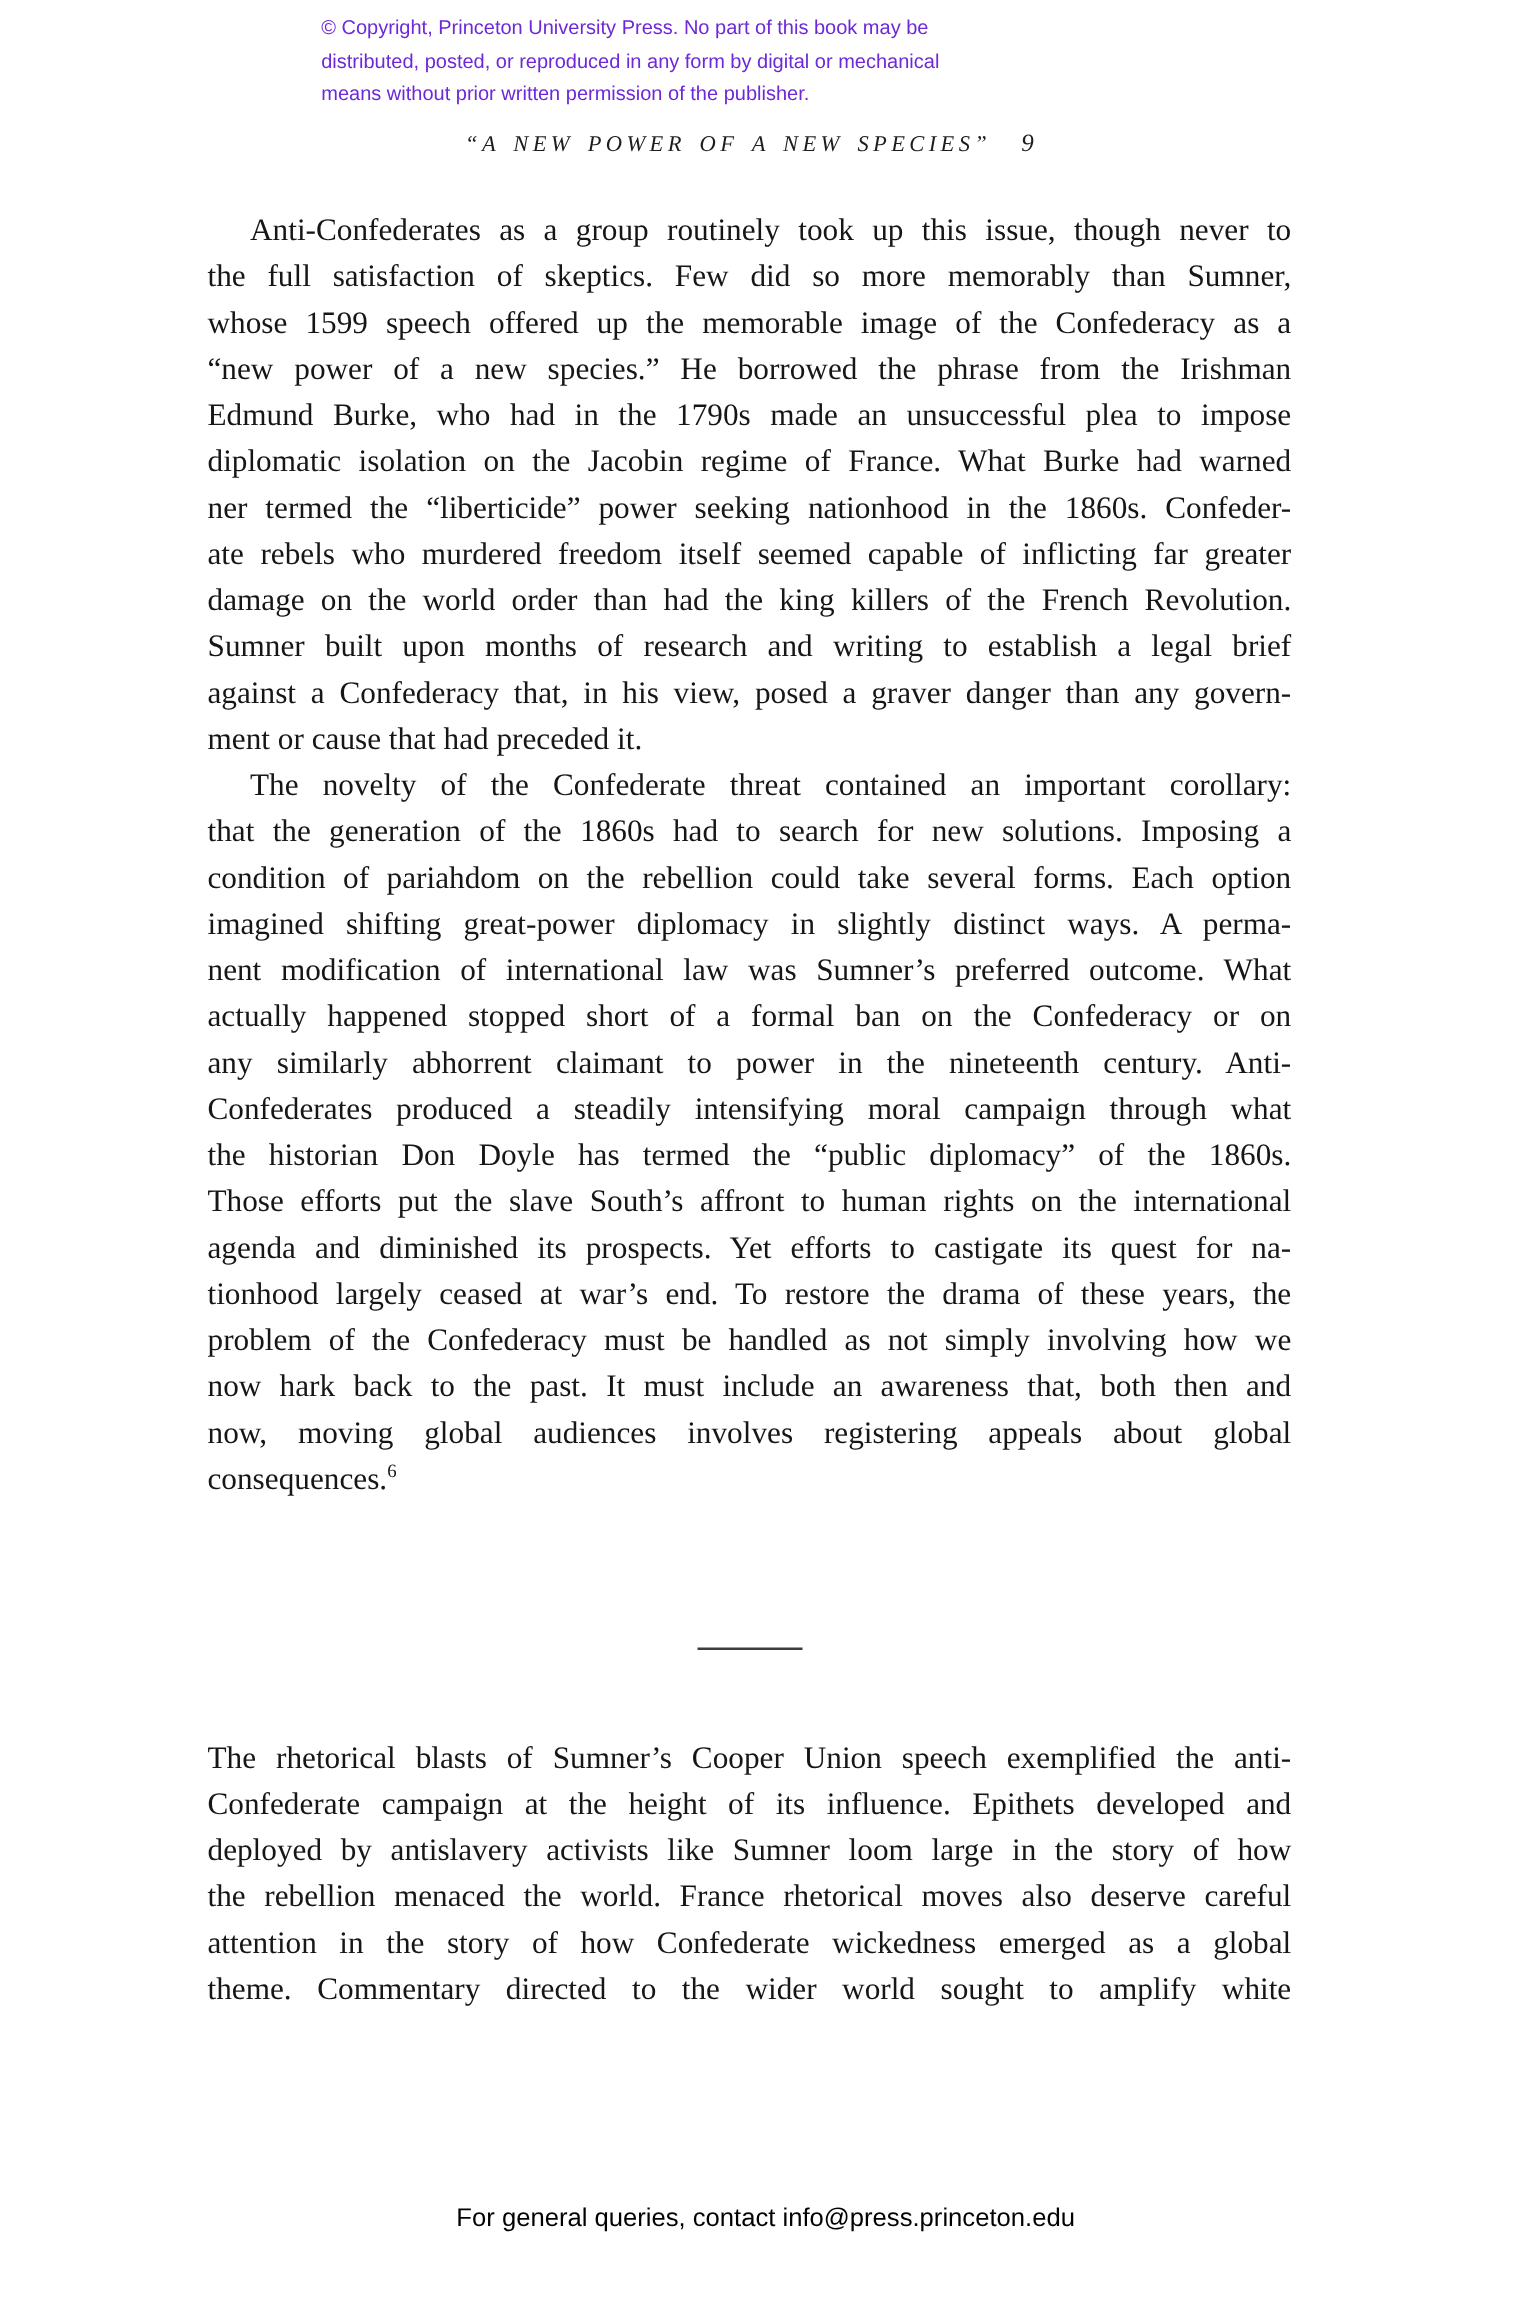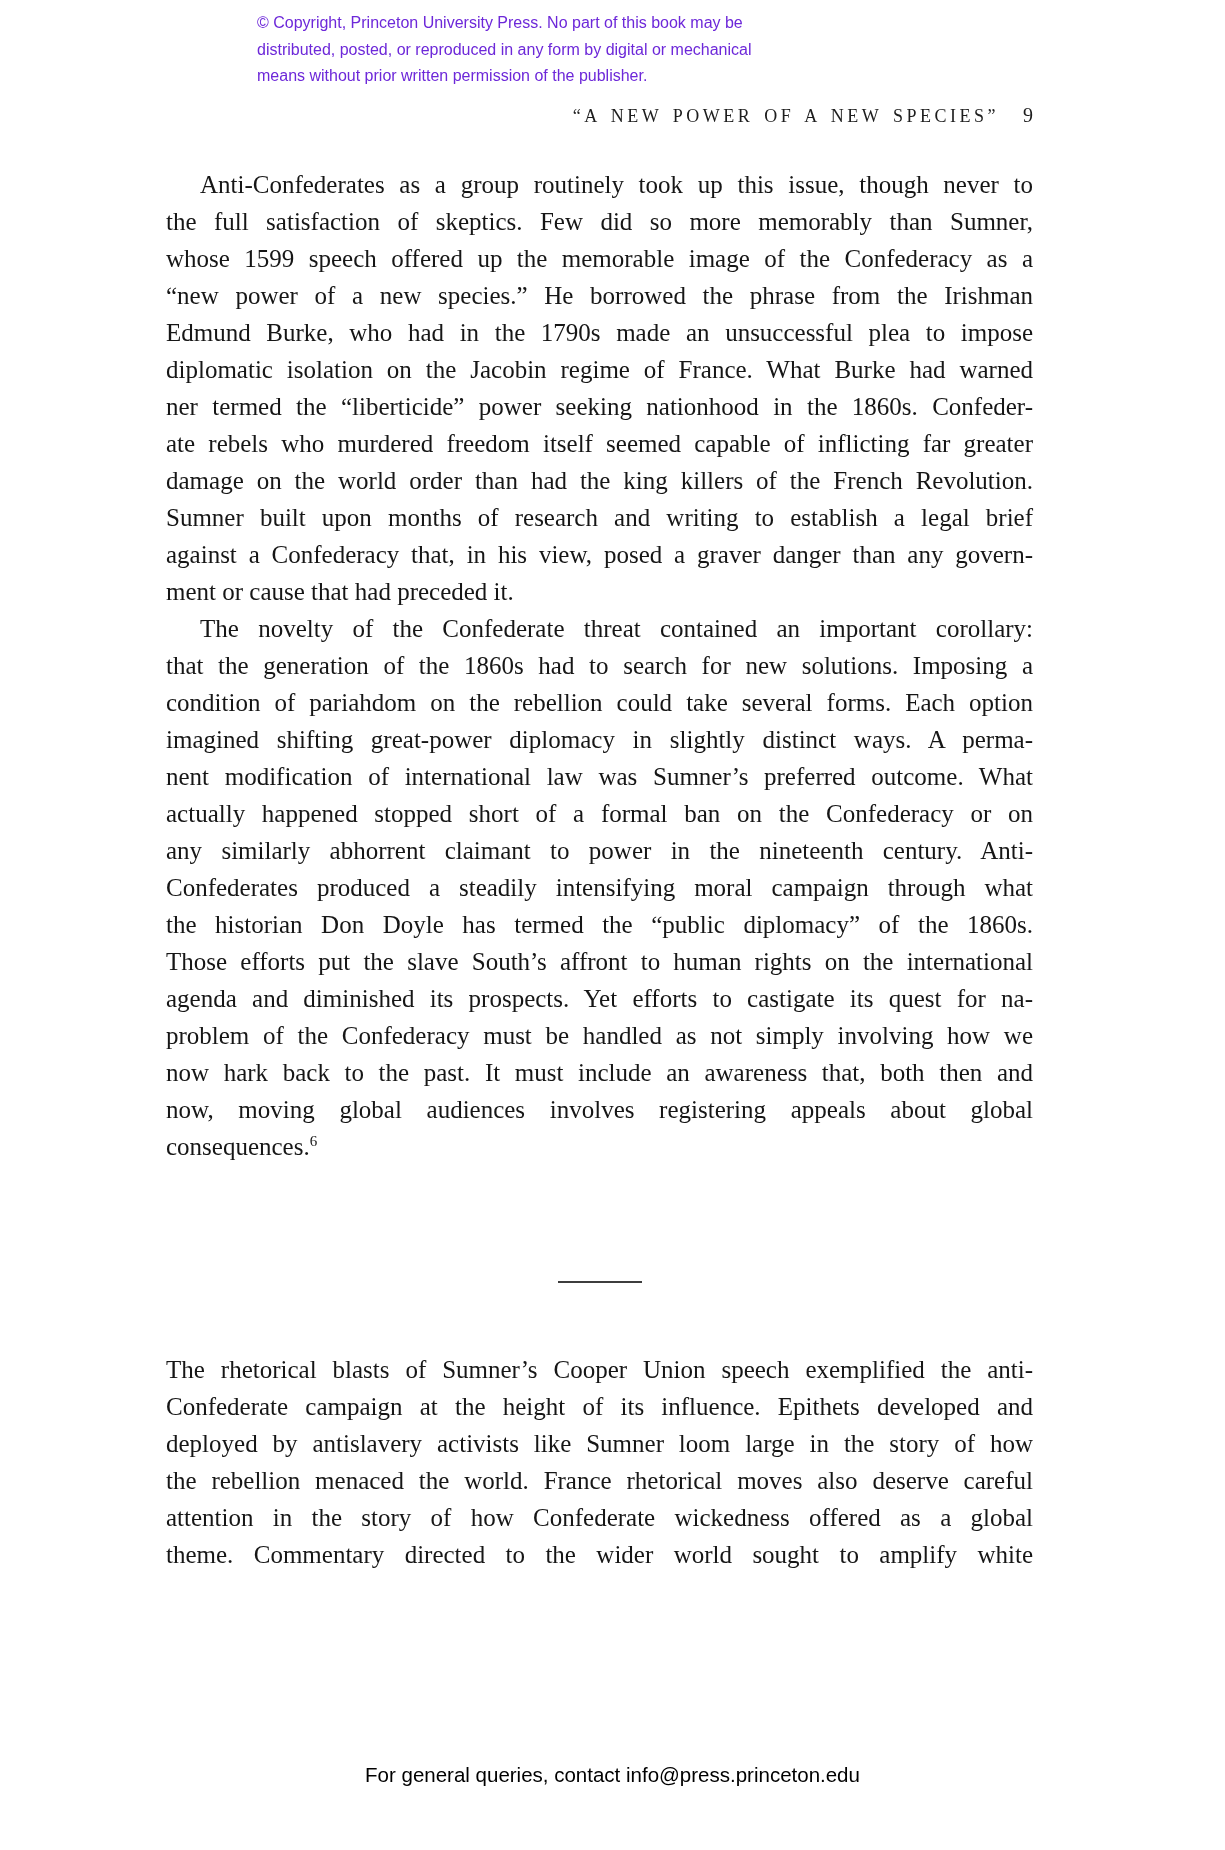--- a/index.html
+++ b/index.html
@@ -14,24 +14,25 @@
     font-size: 16px;
     line-height: 26.5px;
     color: #6d28d9;
   }
 
   .running-head {
     position: absolute;
     left: 166px;
     top: 104px;
     width: 867px;
-    text-align: right;
+    text-align: center;
     font-family: "Liberation Serif", "DejaVu Serif", serif;
     color: #1d1d1d;
     white-space: nowrap;
+    font-style: italic;
   }
   .running-head .head-title {
     font-size: 18px;
     letter-spacing: 3.5px;
     word-spacing: 3px;
   }
   .running-head .folio {
     font-size: 20px;
     margin-left: 24px;
     letter-spacing: 0;
@@ -114,34 +115,35 @@
         <div class="line">that the generation of the 1860s had to search for new solutions. Imposing a</div>
         <div class="line">condition of pariahdom on the rebellion could take several forms. Each option</div>
         <div class="line">imagined shifting great-power diplomacy in slightly distinct ways. A perma-</div>
         <div class="line">nent modification of international law was Sumner’s preferred outcome. What</div>
         <div class="line">actually happened stopped short of a formal ban on the Confederacy or on</div>
         <div class="line">any similarly abhorrent claimant to power in the nineteenth century. Anti-</div>
         <div class="line">Confederates produced a steadily intensifying moral campaign through what</div>
         <div class="line">the historian Don Doyle has termed the “public diplomacy” of the 1860s.</div>
         <div class="line">Those efforts put the slave South’s affront to human rights on the international</div>
         <div class="line">agenda and diminished its prospects. Yet efforts to castigate its quest for na-</div>
+        <div class="line">tionhood largely ceased at war’s end. To restore the drama of these years, the</div>
         <div class="line">problem of the Confederacy must be handled as not simply involving how we</div>
         <div class="line">now hark back to the past. It must include an awareness that, both then and</div>
         <div class="line">now, moving global audiences involves registering appeals about global</div>
         <div class="line last"><span>consequences.</span><sup>6</sup></div>
       </div>
     </div>
   <div class="divider"></div>
   <div>
       <div>
         <div class="line">The rhetorical blasts of Sumner’s Cooper Union speech exemplified the anti-</div>
         <div class="line">Confederate campaign at the height of its influence. Epithets developed and</div>
         <div class="line">deployed by antislavery activists like Sumner loom large in the story of how</div>
         <div class="line">the rebellion menaced the world. France rhetorical moves also deserve careful</div>
-        <div class="line">attention in the story of how Confederate wickedness offered as a global</div>
+        <div class="line">attention in the story of how Confederate wickedness emerged as a global</div>
         <div class="line">theme. Commentary directed to the wider world sought to amplify white</div>
       </div>
     </div>
 </div>
 
 <div class="footer">
   <span>For general queries, contact info@press.princeton.edu</span>
 </div>
 
 </body></html>

